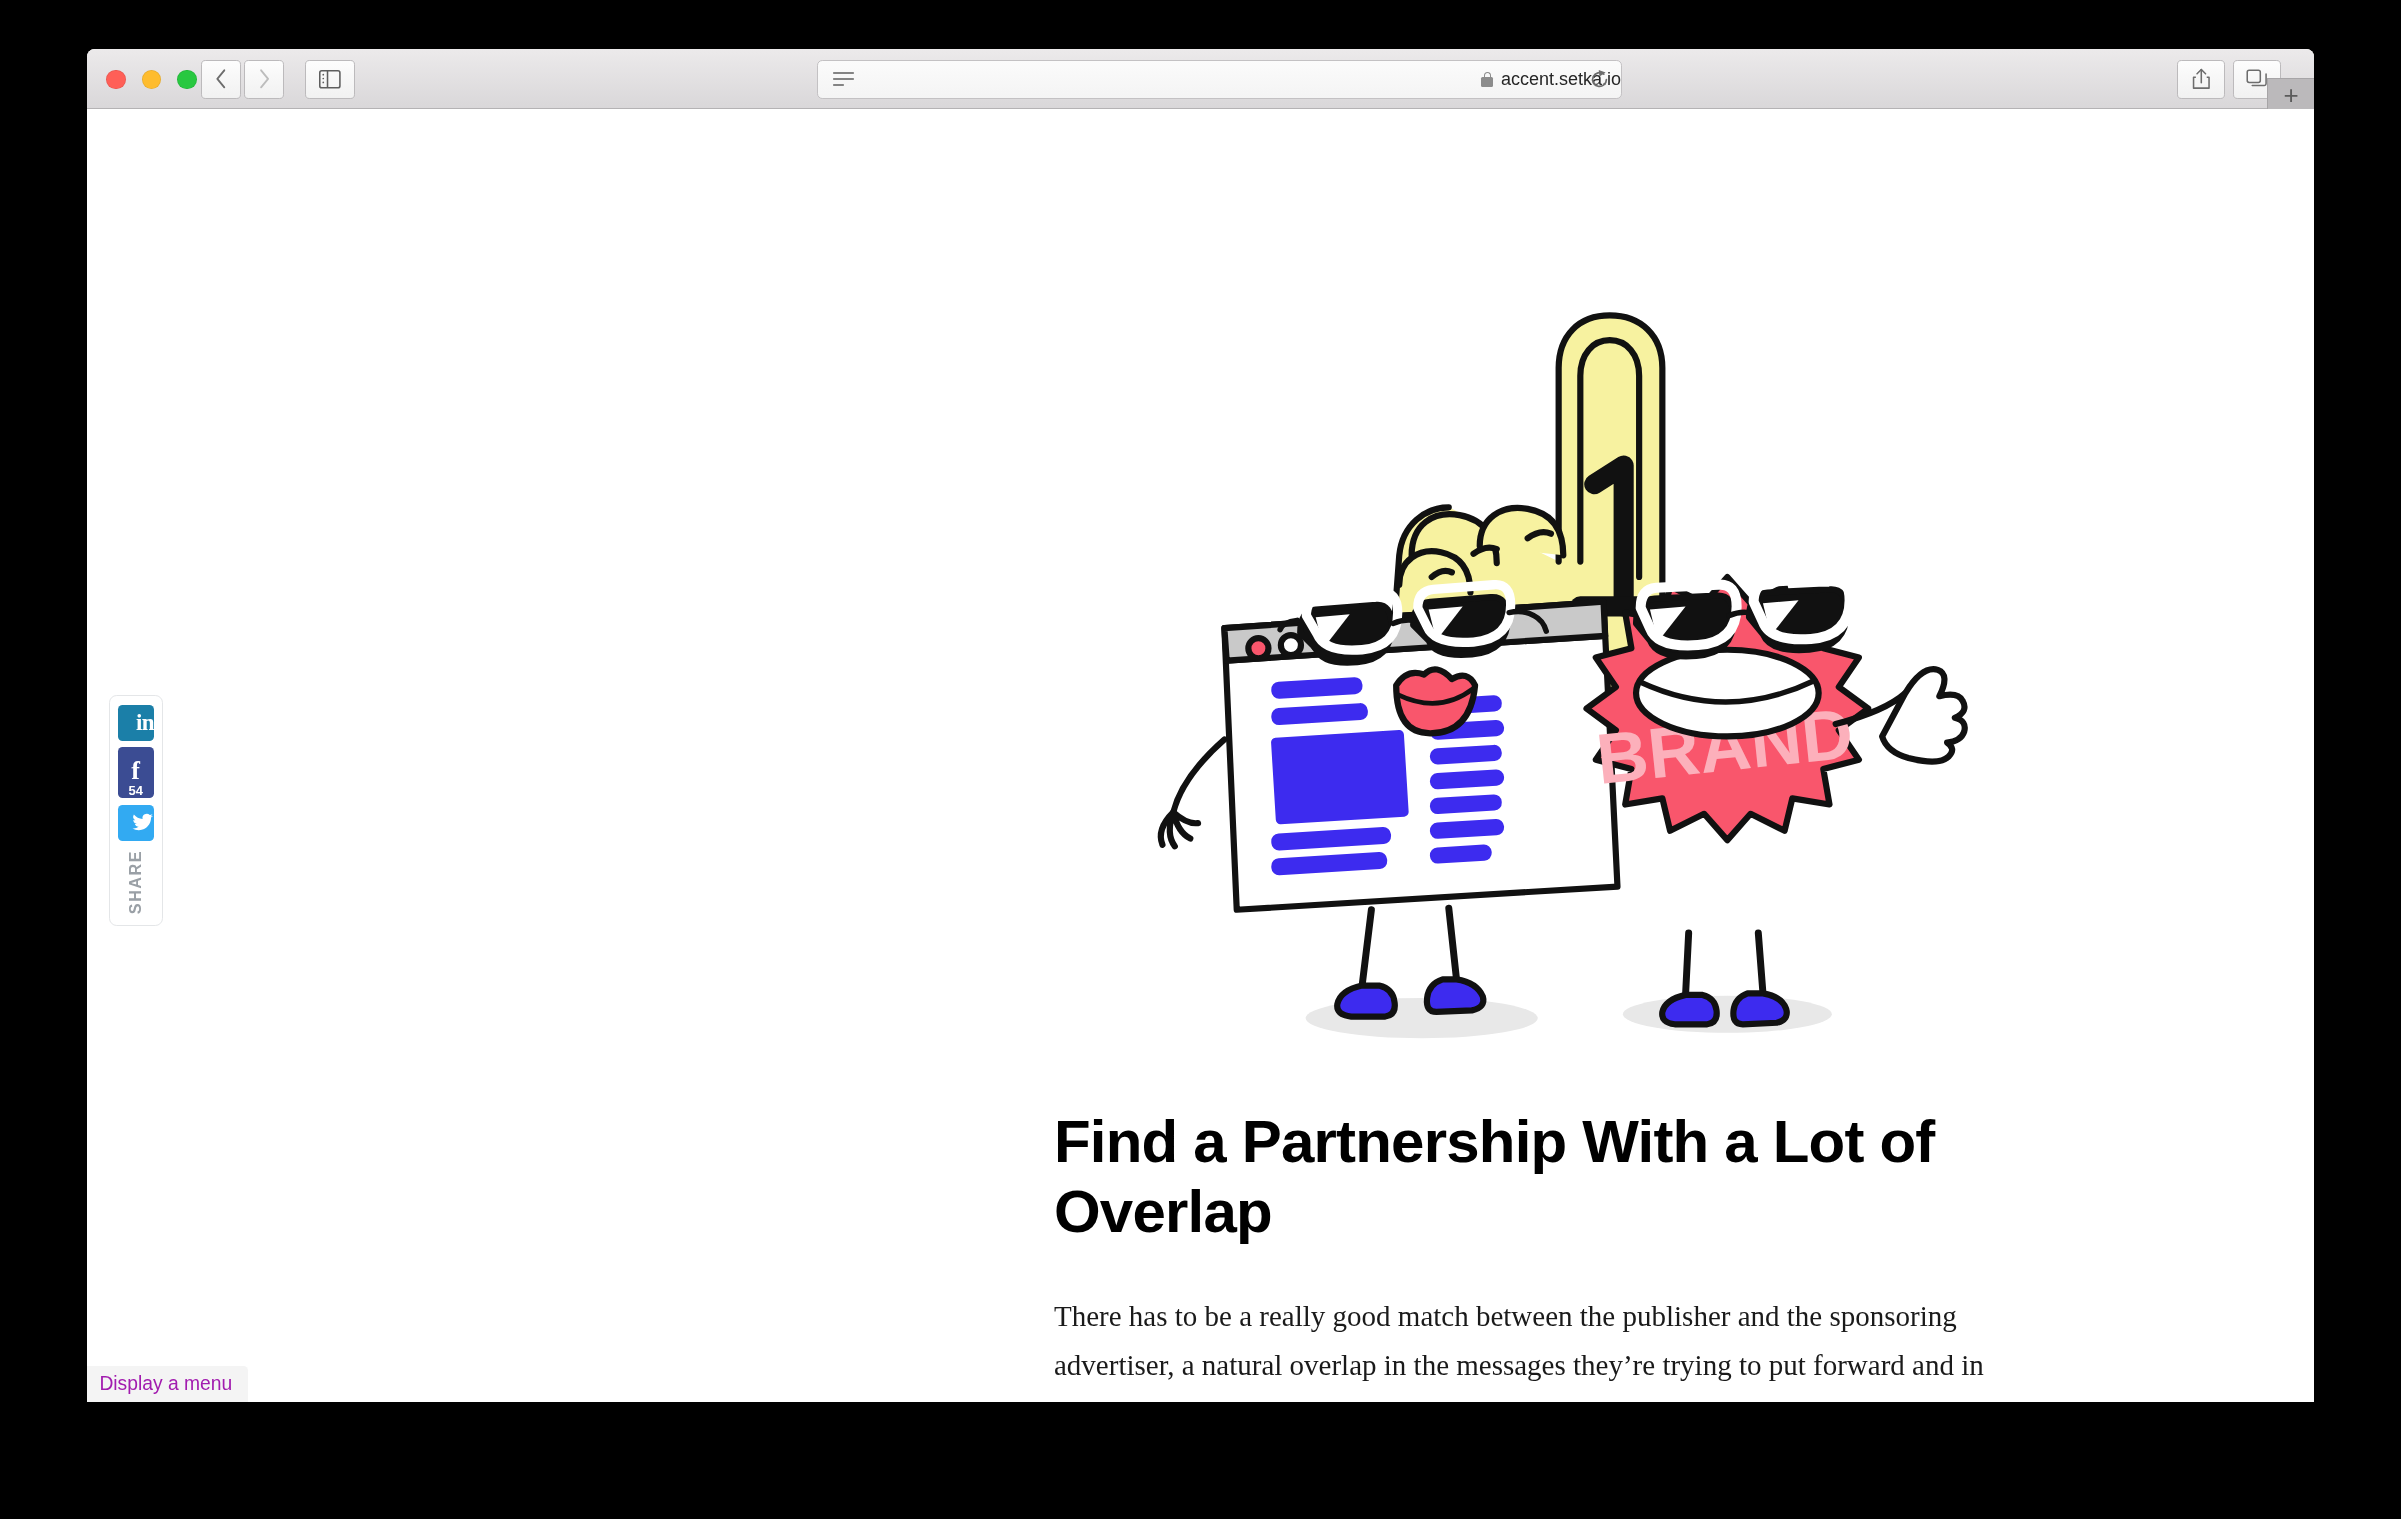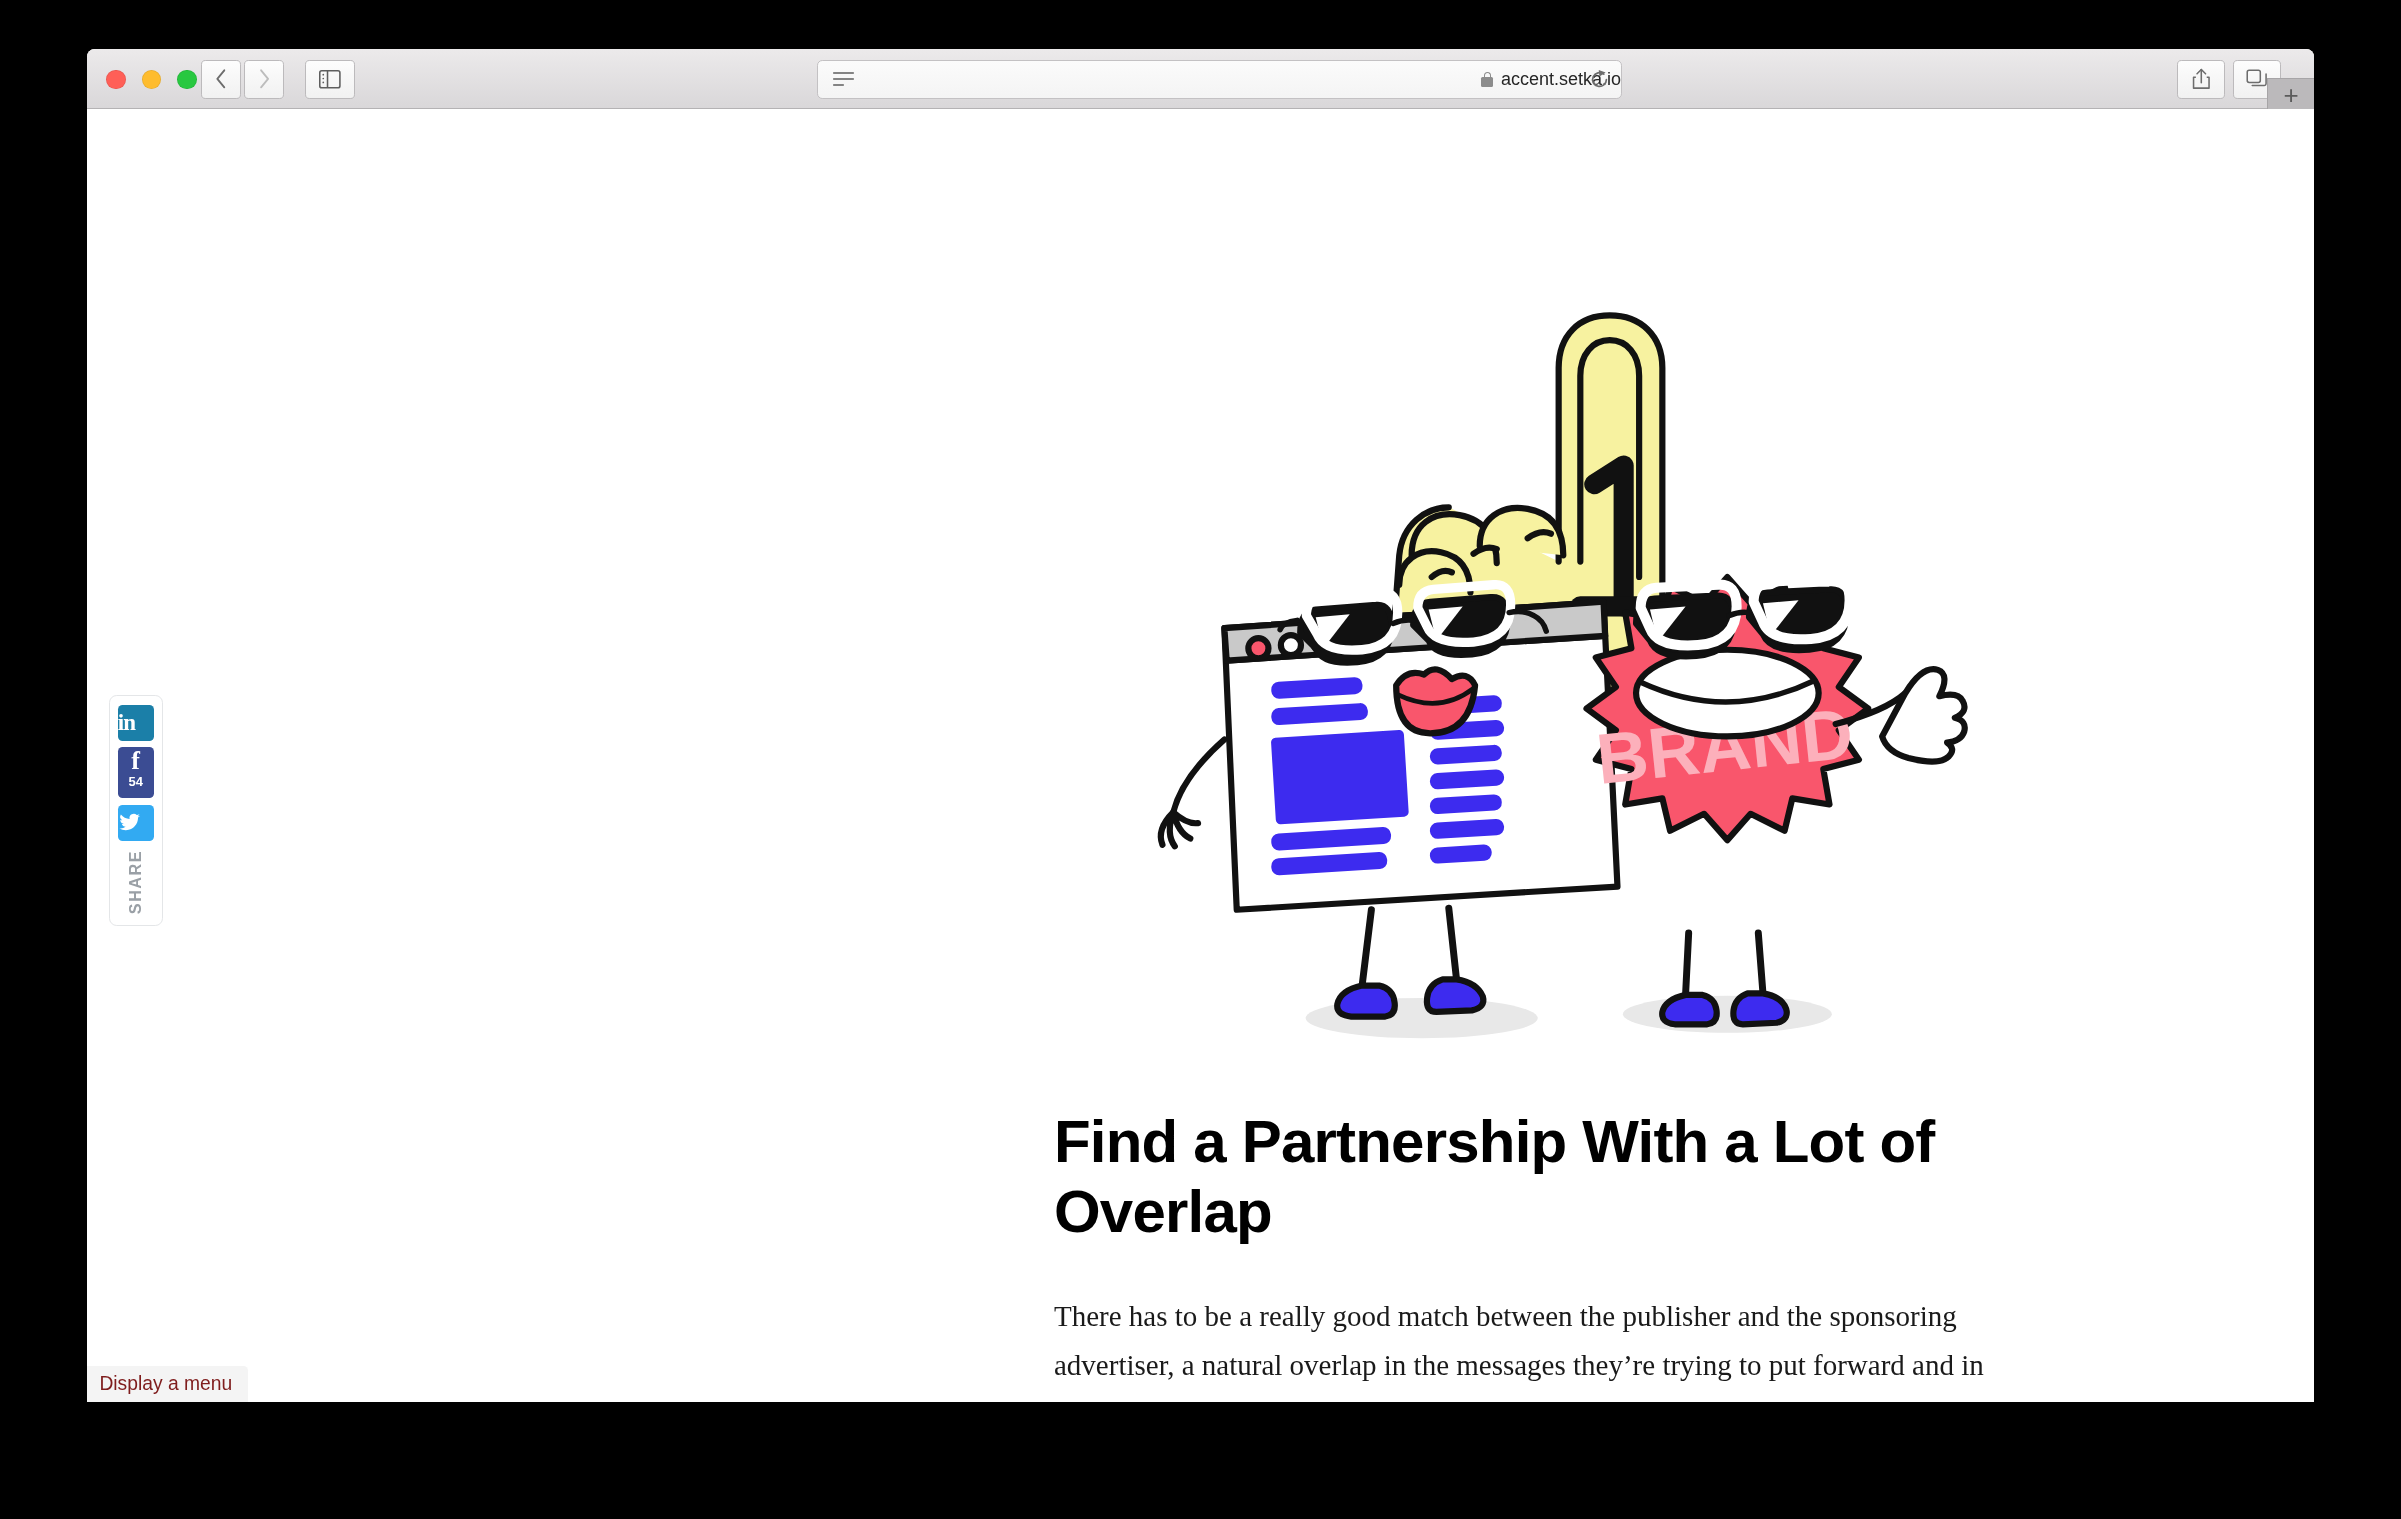--- a/index.html
+++ b/index.html
@@ -160,21 +160,21 @@
     flex-direction: column;
     align-items: center;
     gap: 6.2px;
   }
   .share-icon {
     width: 36px;
     height: 36px;
     border-radius: 4.6px;
     display: flex;
     align-items: center;
-    justify-content: flex-start;
+    justify-content: flex-end;
     color: #fff;
     font-weight: bold;
   }
   #share-linkedin { background: #1b7fa8; font-size: 23px; font-family: "Liberation Serif", serif; letter-spacing:-0.8px;}
   #share-facebook {
     background: #3b4c93;
     height: 51px;
     flex-direction: column;
     gap: 0;
     padding-top: 1.5px;
@@ -258,21 +258,21 @@
 
   
   #status-bar {
     position: absolute;
     left: 0;
     bottom: 0;
     background: #f4f4f4;
     border-top-right-radius: 4.6px;
     padding: 7px 15.5px 7px 12.4px;
     font-size: 19.3px;
-    color: #7f1d1d;
+    color: #a21caf;
   }
 </style>
 </head>
 <body>
 
 <div id="browser-window">
 
   <div id="toolbar">
 
     <div class="traffic-lights">

